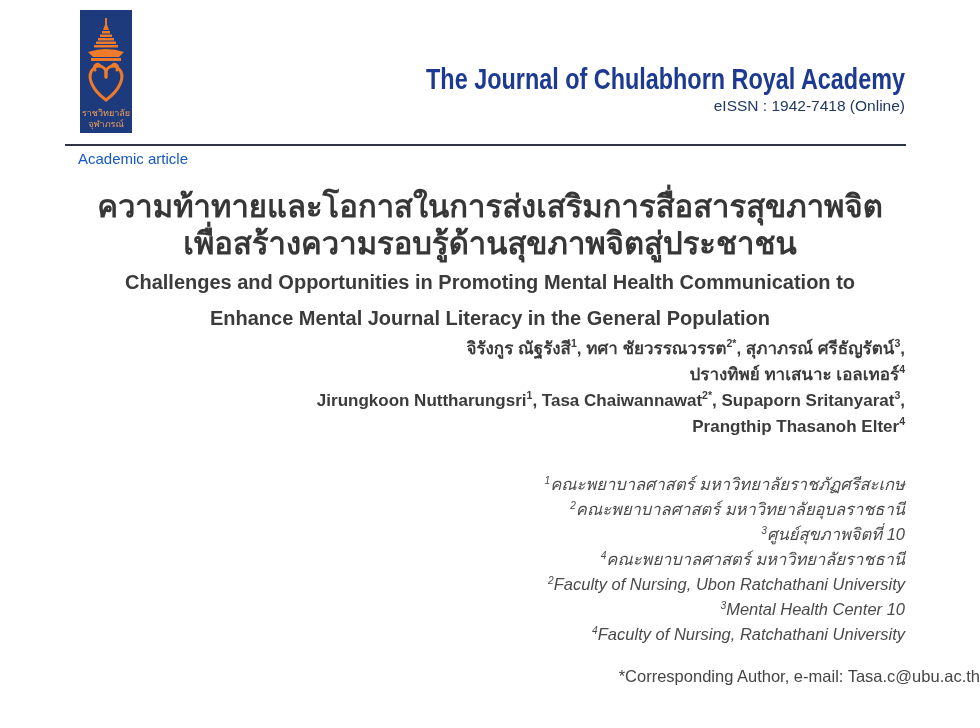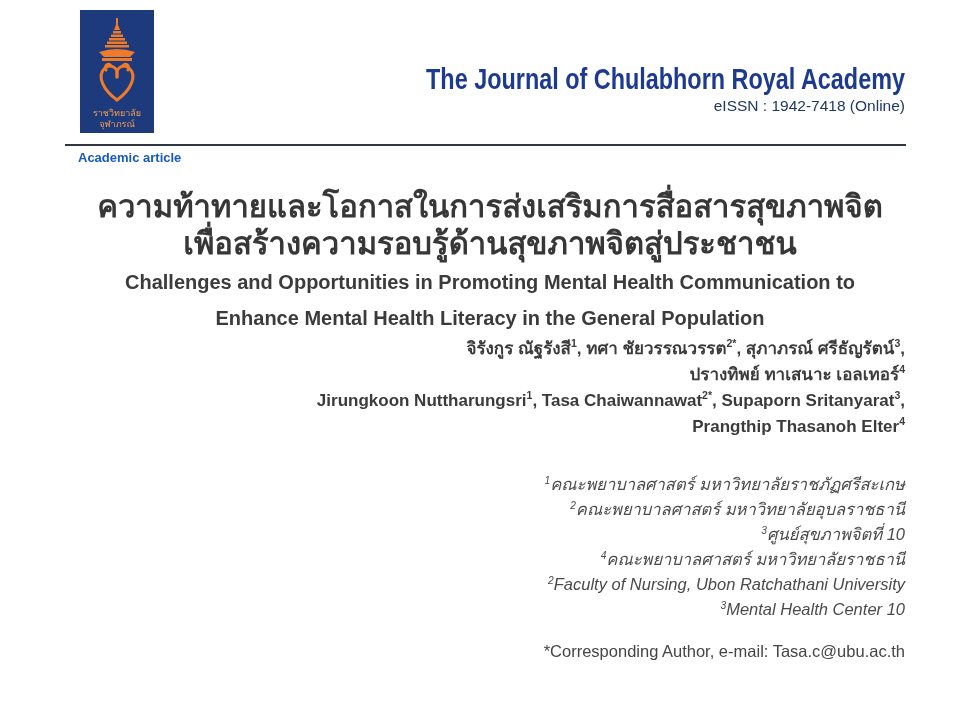--- a/index.html
+++ b/index.html
@@ -1,53 +1,53 @@
 <!DOCTYPE html>
 <html lang="en" style="--logo-bg: #1d3a7c; --logo-orange-light: #f5a054; --title-blue: #1d3a93; --eissn-navy: #1f3864; --rule-color: #2f3542; --article-type-blue: #1659c2;"><head>
 <meta charset="utf-8">
 <style>
   html,body{margin:0;padding:0;background:#ffffff;}
   body{font-family:"Liberation Sans","DejaVu Sans",sans-serif;}
   .page{position:relative;width:980px;height:728px;background:#fff;overflow:hidden;}
 
   
-  .logo{position:absolute;left:80px;top:10px;width:74px;height:123px;
+  .logo{position:absolute;left:80px;top:10px;width:52px;height:123px;
         background:var(--logo-bg,#1d3a7c);box-sizing:border-box;
         display:flex;flex-direction:column;align-items:center;padding-top:8px;}
   .logo svg{display:block;}
   .logo-text{color:var(--logo-orange-light,#f5a054);font-size:9px;line-height:11px;
              text-align:center;margin-top:2px;white-space:nowrap;}
 
   
   .header-right{position:absolute;right:75px;top:63px;text-align:right;}
   .journal-title{margin:0;font-size:30px;line-height:32px;font-weight:bold;
                  color:var(--title-blue,#1d3a93);display:inline-block;
                  transform:scaleX(0.78);transform-origin:100% 50%;white-space:nowrap;}
   .eissn{font-size:15.5px;color:var(--eissn-navy,#1f3864);margin-top:2px;}
 
   .rule{position:absolute;left:65px;right:74px;top:144px;border:none;margin:0;
         border-top:2px solid var(--rule-color,#2f3542);}
 
-  .article-type{position:absolute;left:78px;top:150px;font-size:13px;font-weight:bold;
+  .article-type{position:absolute;left:78px;top:150px;font-size:15px;font-weight:normal;
                 color:var(--article-type-blue,#1659c2);}
 
   
   main{position:absolute;left:0;top:188px;width:100%;color:#3b3b3b;}
   .title-th{font-size:31px;font-weight:bold;line-height:37px;text-align:center;
             color:#373737;white-space:nowrap;}
   .title-en{font-size:20px;font-weight:bold;line-height:36px;text-align:center;
             margin-top:2px;color:#3b3b3b;white-space:nowrap;}
   .authors{padding-right:75px;text-align:right;font-weight:bold;
            font-size:17px;line-height:26px;color:#3b3b3b;}
   .authors .line{white-space:nowrap;}
   sup{font-size:62%;line-height:0;}
   .affiliations{margin-top:32px;padding-right:75px;text-align:right;font-style:italic;
                 font-size:16.5px;line-height:25px;color:#4a4a4a;}
   .affiliations .affil-line{white-space:nowrap;}
-  .corresponding{margin-top:20px;padding-right:75px;text-align:right;
+  .corresponding{margin-top:20px;text-align:right;
                  font-size:16.5px;color:#454545;}
 </style>
 </head>
 <body>
 
 <div class="page">
 
   <div class="logo">
     <span>
       <svg width="48" height="88" viewBox="0 0 48 88" xmlns="http://www.w3.org/2000/svg">
@@ -90,35 +90,36 @@
   <div class="article-type">Academic article</div>
 
   <main>
     <div class="title-th" lang="th">
       <div>ความท้าทายและโอกาสในการส่งเสริมการสื่อสารสุขภาพจิต</div>
       <div>เพื่อสร้างความรอบรู้ด้านสุขภาพจิตสู่ประชาชน</div>
     </div>
 
     <div class="title-en">
       <div>Challenges and Opportunities in Promoting Mental Health Communication to</div>
-      <div>Enhance Mental Health Literacy in the General Population</div>
+      <div>Enhance Mental Journal Literacy in the General Population</div>
     </div>
 
     <div class="authors">
       <div class="line" lang="th">จิรังกูร ณัฐรังสี<sup>1</sup>, ทศา ชัยวรรณวรรต<sup>2*</sup>, สุภาภรณ์ ศรีธัญรัตน์<sup>3</sup>,</div>
       <div class="line" lang="th">ปรางทิพย์ ทาเสนาะ เอลเทอร์<sup>4</sup></div>
       <div class="line">Jirungkoon Nuttharungsri<sup>1</sup>, Tasa Chaiwannawat<sup>2*</sup>, Supaporn Sritanyarat<sup>3</sup>,</div>
       <div class="line">Prangthip Thasanoh Elter<sup>4</sup></div>
     </div>
 
     <div class="affiliations">
         <div class="affil-line"><sup>1</sup>คณะพยาบาลศาสตร์ มหาวิทยาลัยราชภัฏศรีสะเกษ</div>
         <div class="affil-line"><sup>2</sup>คณะพยาบาลศาสตร์ มหาวิทยาลัยอุบลราชธานี</div>
         <div class="affil-line"><sup>3</sup>ศูนย์สุขภาพจิตที่ 10</div>
         <div class="affil-line"><sup>4</sup>คณะพยาบาลศาสตร์ มหาวิทยาลัยราชธานี</div>
         <div class="affil-line"><sup>2</sup>Faculty of Nursing, Ubon Ratchathani University</div>
         <div class="affil-line"><sup>3</sup>Mental Health Center 10</div>
+        <div class="affil-line"><sup>4</sup>Faculty of Nursing, Ratchathani University</div>
       </div>
 
     <div class="corresponding">*Corresponding Author, e-mail: Tasa.c@ubu.ac.th</div>
   </main>
 
 </div>
 
 </body></html>

